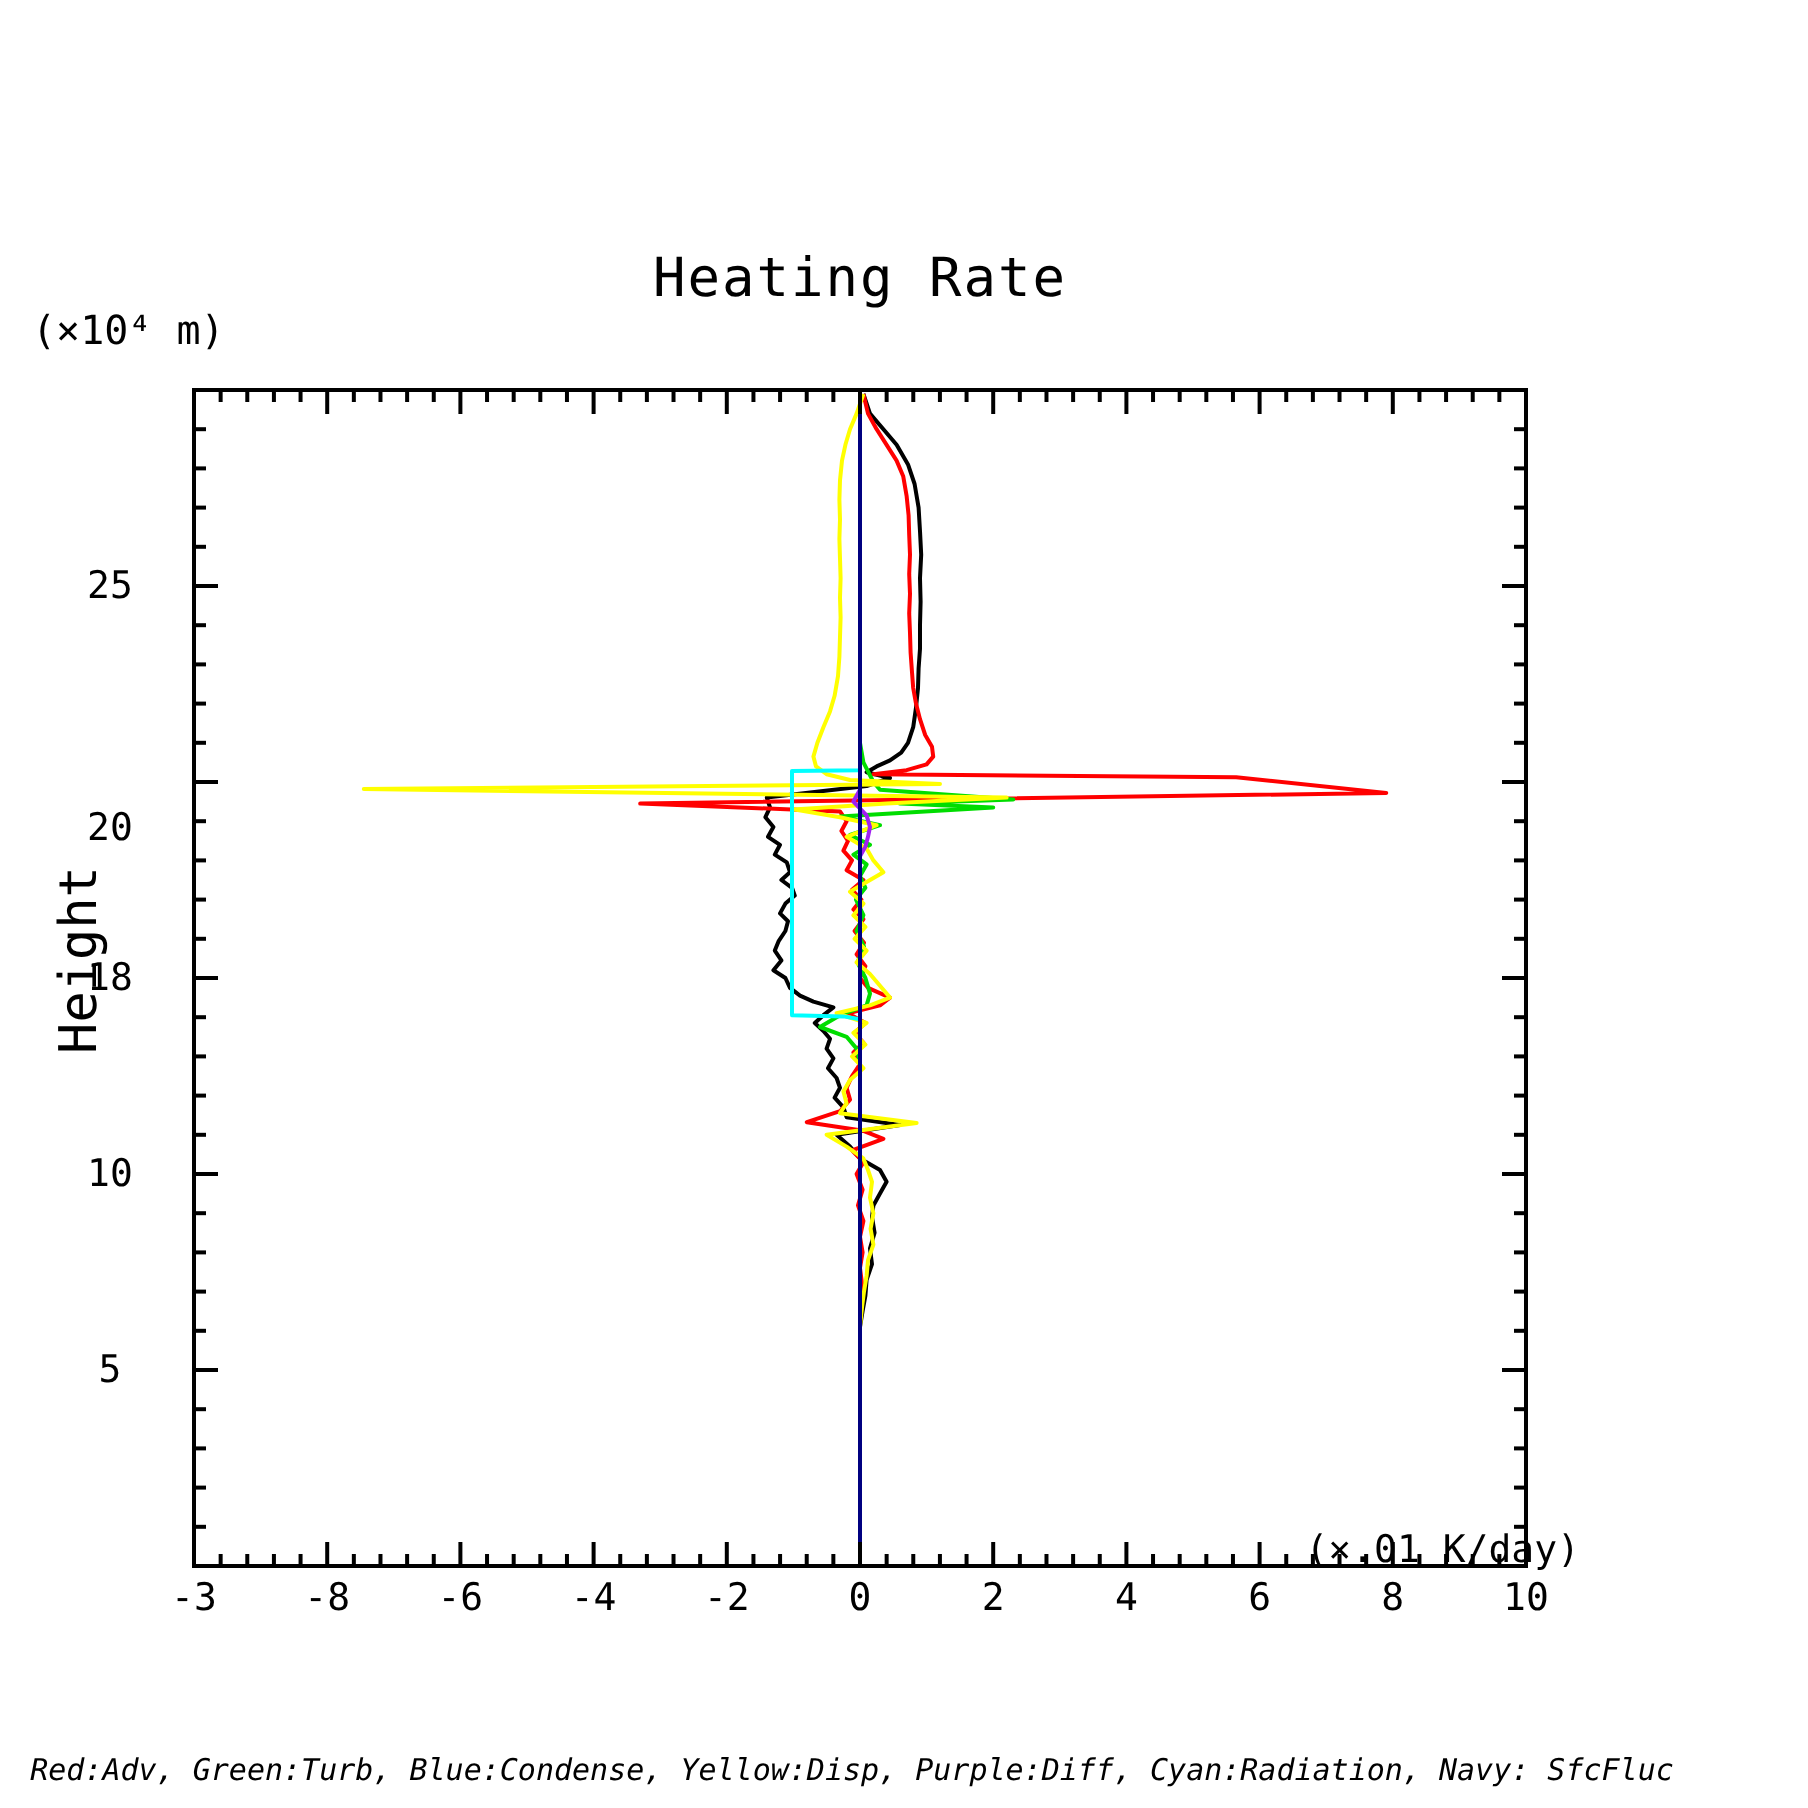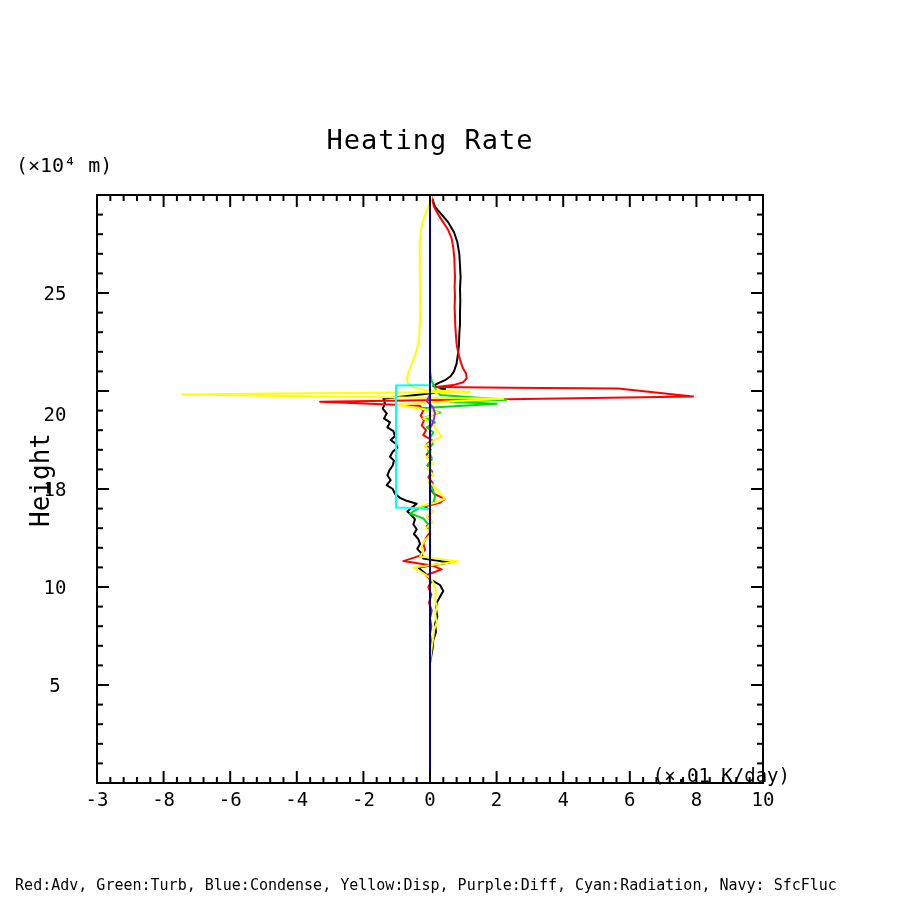--- a/index.html
+++ b/index.html
@@ -3,21 +3,21 @@
 <meta charset="utf-8">
 <style>
   html,body{margin:0;padding:0;background:#ffffff;}
   body{width:904px;height:904px;position:relative;overflow:hidden;
        font-family:"DejaVu Sans Mono","Liberation Mono",monospace;color:#000;}
   .abs{position:absolute;white-space:pre;}
   #title{top:124px;left:0;width:860px;text-align:center;font-size:27px;letter-spacing:1px;}
   #y-unit{top:153px;left:16px;font-size:20px;}
   #y-axis-label{top:480px;left:40px;font-size:26px;transform:translate(-50%,-50%) rotate(-90deg);}
   #x-unit{top:764px;left:0;width:790px;text-align:right;font-size:19px;}
-  #legend{top:876px;left:0;width:852px;text-align:center;font-size:15px;}
+  #legend{top:876px;left:0;width:852px;text-align:center;font-size:15px;font-style:italic;}
   .x-tick-label{font-size:19px;transform:translateX(-50%);top:788px;}
   .y-tick-label{font-size:19px;transform:translateY(-50%);text-align:center;width:60px;}
   svg{position:absolute;top:0;left:0;}
 </style>
 </head>
 <body>
 
 <svg id="plot-svg" width="904" height="904" viewBox="0 0 904 904">
     <g fill="none" stroke-width="2" stroke-linejoin="round">
       <polyline points="431.7,197.0 435.0,206.8 441.7,214.6 448.3,222.4 454.0,232.2 457.3,242.0 459.3,253.8 460.0,265.6 460.6,277.3 460.0,289.1 460.3,300.8 460.0,312.6 460.0,324.4 459.3,334.2 459.0,344.0 458.0,353.8 456.6,363.6 454.0,371.4 450.6,376.3 445.0,380.2 438.3,383.2 433.3,386.1 445.0,389.0 433.3,393.0 383.4,398.8 385.0,403.7 382.7,408.6 386.7,413.5 384.0,418.4 390.0,422.4 387.4,427.3 393.4,431.2 395.0,436.1 390.7,440.0 396.0,443.9 397.4,447.8 392.7,451.8 390.0,456.7 394.0,460.6 392.7,465.5 389.4,470.4 387.4,475.3 390.7,480.2 386.7,485.1 392.7,489.0 395.0,493.9 400.0,497.8 406.7,500.8 416.7,503.7 411.7,507.6 407.4,511.5 411.7,515.5 415.0,519.4 413.3,524.3 416.7,529.2 414.0,534.1 418.3,539.0 420.0,543.9 417.3,548.8 421.7,553.7 423.3,558.6 450.0,562.5 418.3,567.4 425.0,573.3 430.0,579.2 440.0,585.0 443.3,590.9 440.0,596.8 436.7,602.7 436.0,608.6 437.3,616.4 435.0,624.2 436.0,632.1 433.3,639.9 432.7,647.8 431.3,655.6 430.0,663.4" stroke="#000000"></polyline>

